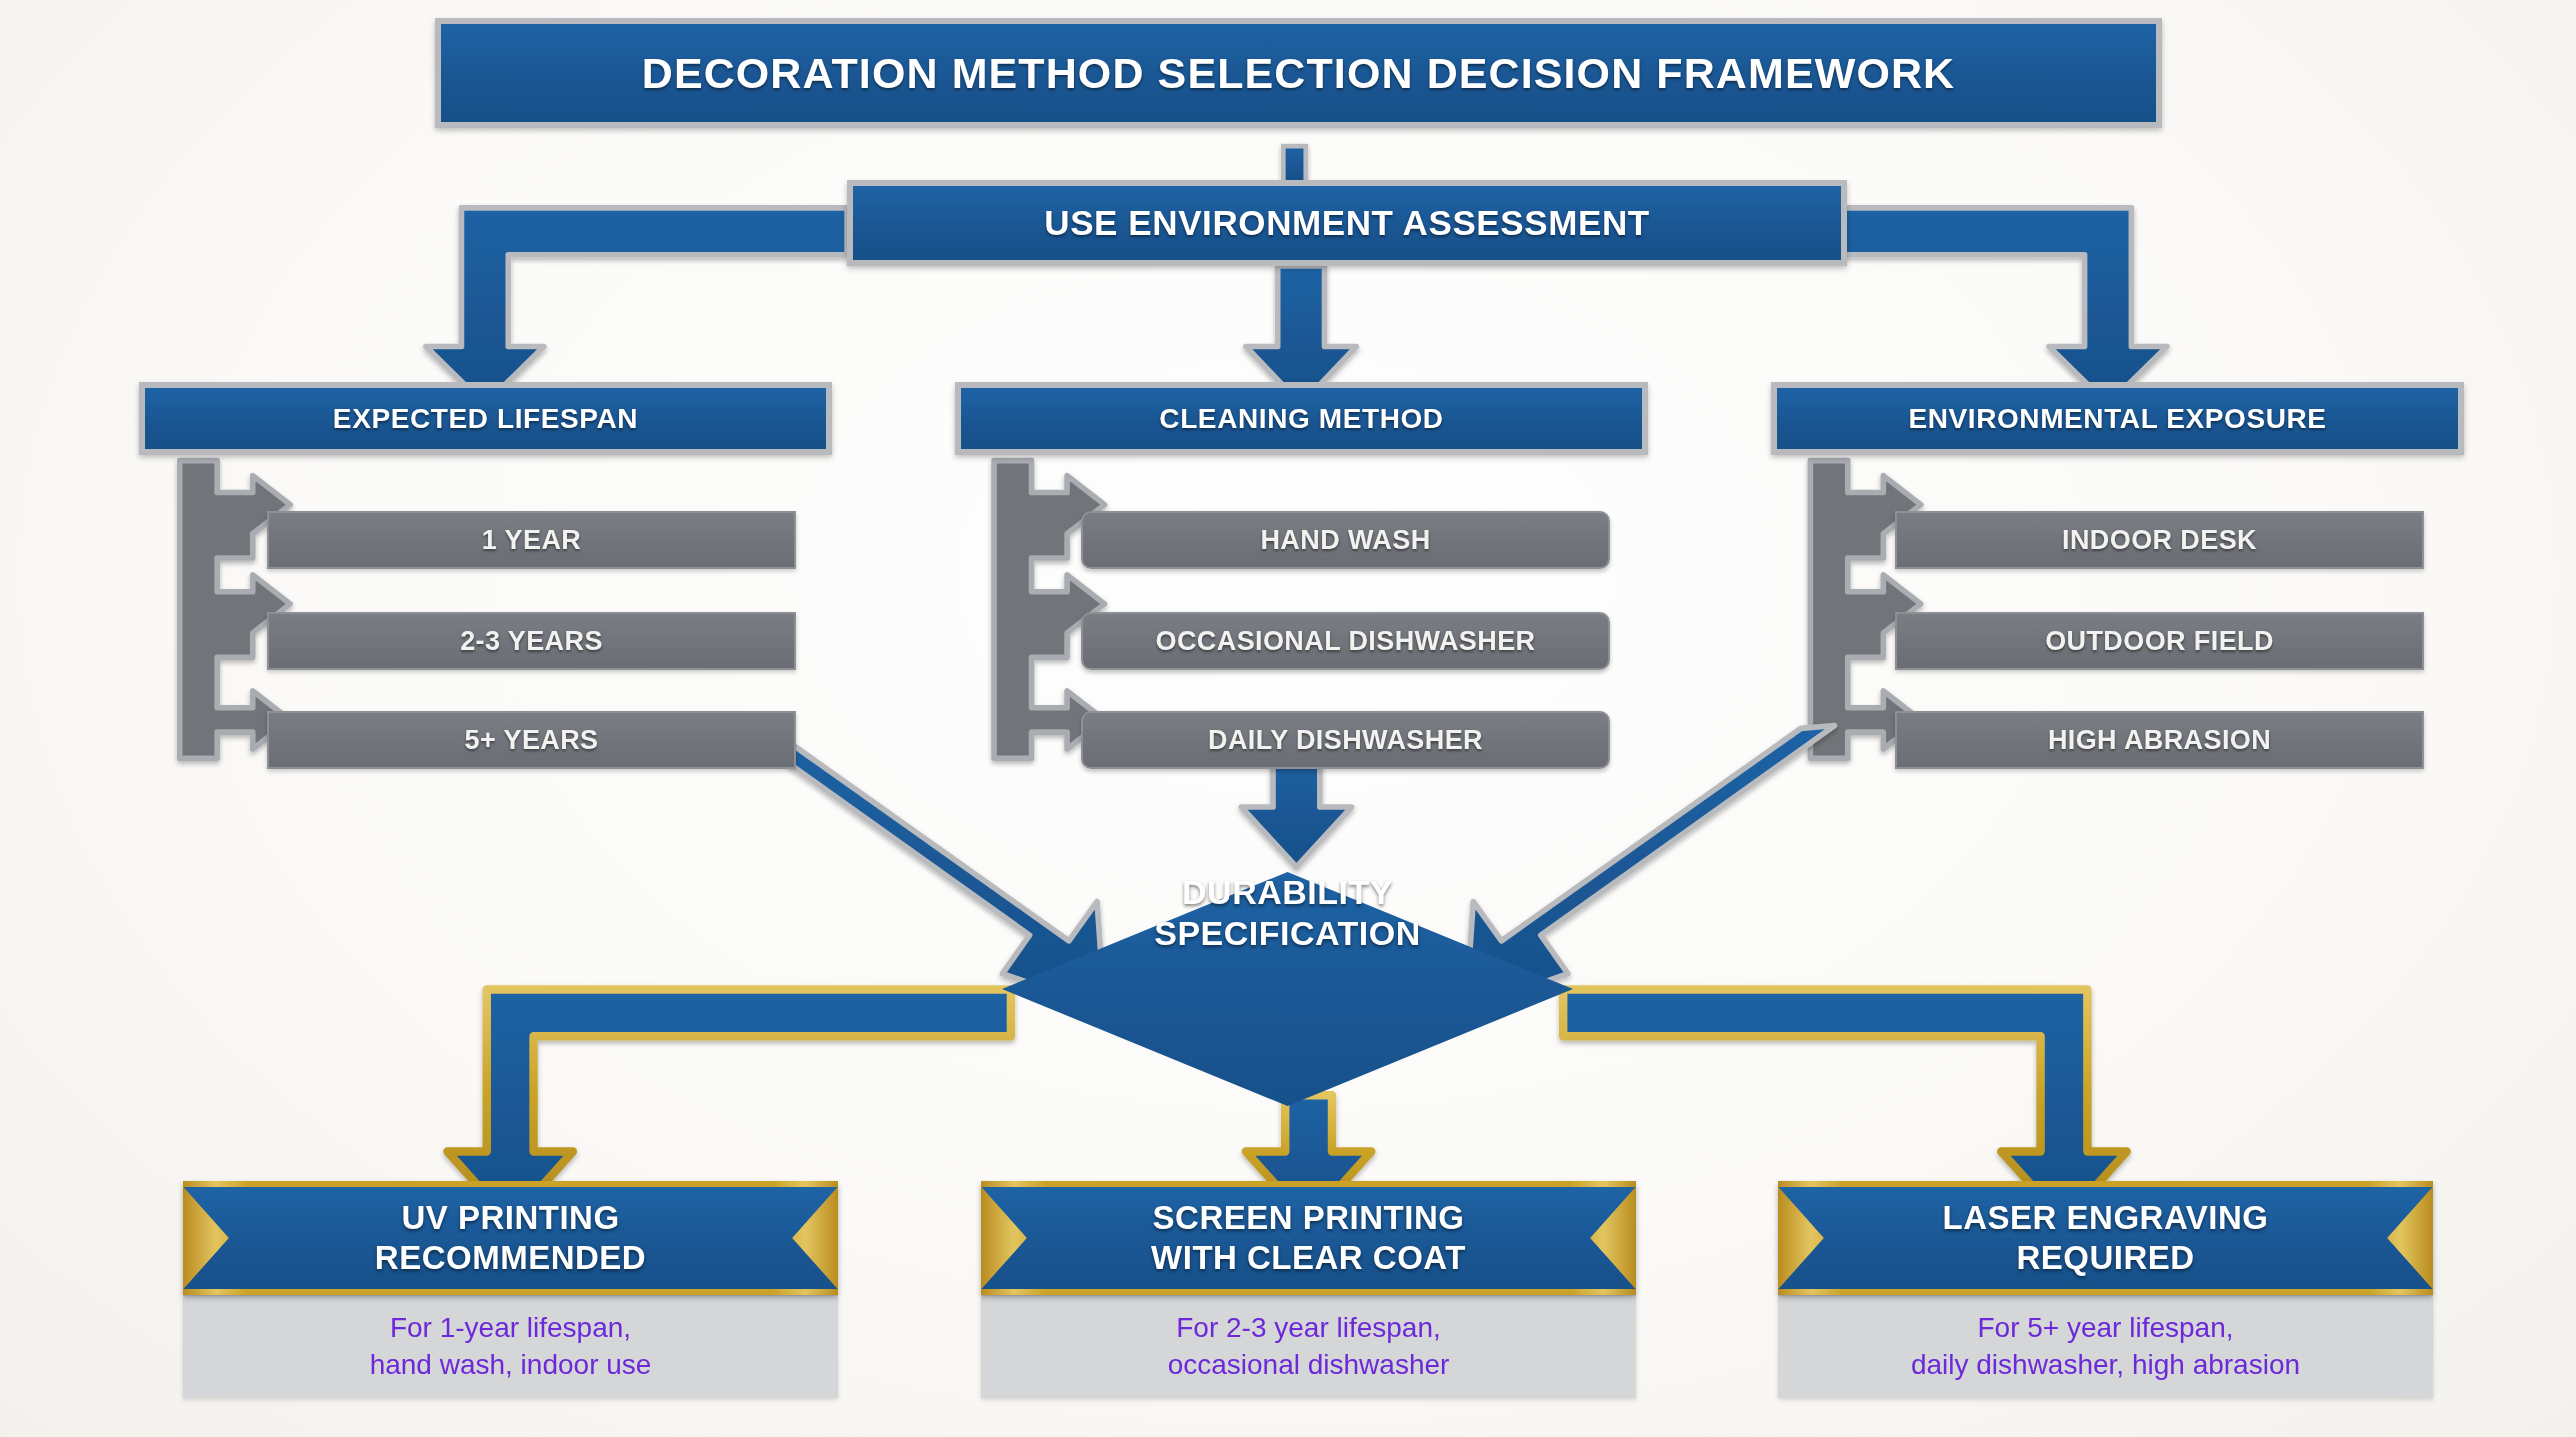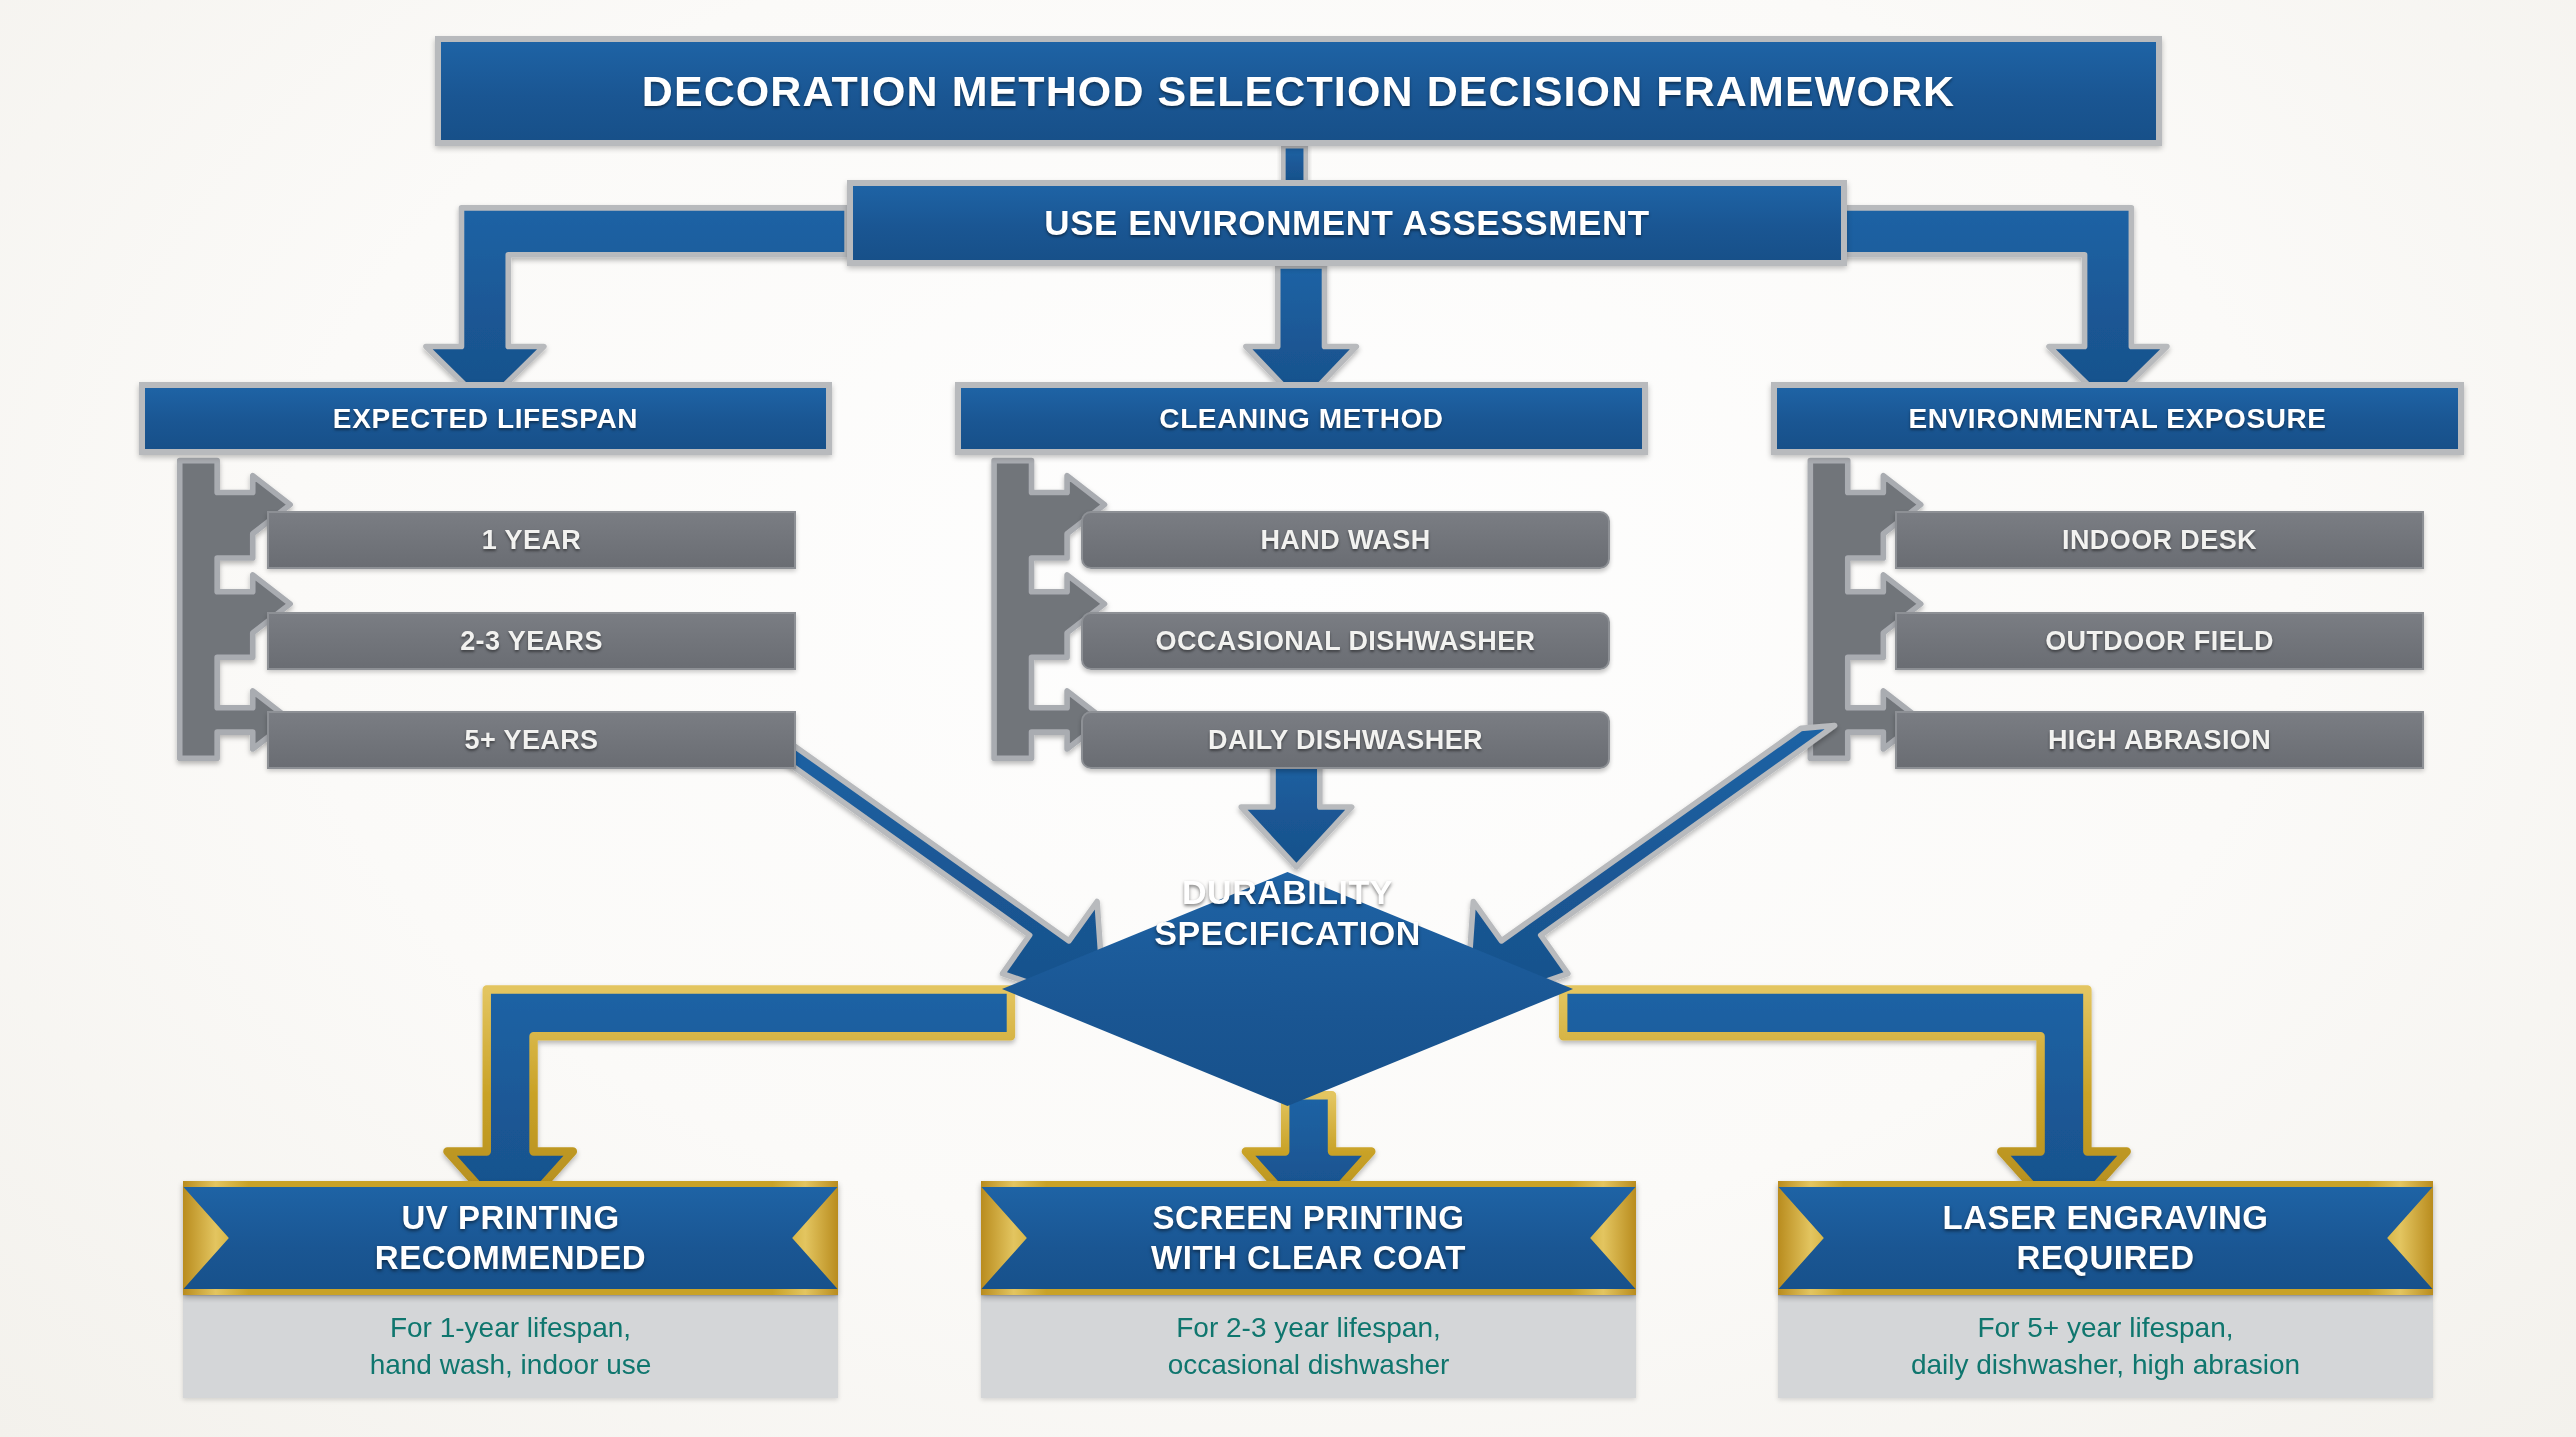--- a/index.html
+++ b/index.html
@@ -29,21 +29,21 @@
     box-shadow:0 2.8px 5.6px rgba(0,0,0,.25);
     display:flex; align-items:center; justify-content:center;
     color:#fff;
     text-shadow:0 1.9px 2.8px rgba(0,0,0,.45);
     letter-spacing:0.6px;
     font-weight:bold;
     text-align:center;
   }
 
   #title-box {
-    left:435px; top:36px; width:1727px; height:110px;
+    left:435px; top:18px; width:1727px; height:110px;
     font-size:43px; letter-spacing:1.1px;
   }
   #assessment-box {
     left:847px; top:180px; width:1000px; height:86px;
     font-size:35px;
   }
 
   .cat-box {
     height:73px; font-size:28px;
   }
@@ -121,21 +121,21 @@
     color:#fff; font-weight:bold; font-size:33px;
     line-height:1.2; text-align:center; letter-spacing:0.5px;
     text-shadow:0 1.9px 3.7px rgba(0,0,0,.5);
     padding:0 66px;
   }
   .caption {
     background:#d4d6d8;
     border-top:0.9px solid #c4c6c8;
     min-height:103px;
     display:flex; align-items:center; justify-content:center;
-    color:#0f766e; font-size:28px; line-height:1.32;
+    color:#6d28d9; font-size:28px; line-height:1.32;
     text-align:center; padding:9.4px 20.6px;
     box-shadow:0 2.8px 4.7px rgba(0,0,0,.14);
   }
 </style>
 </head>
 <body>
 
 <div id="stage">
 
   <svg id="svg-layer" viewBox="0 0 2752 1536">

